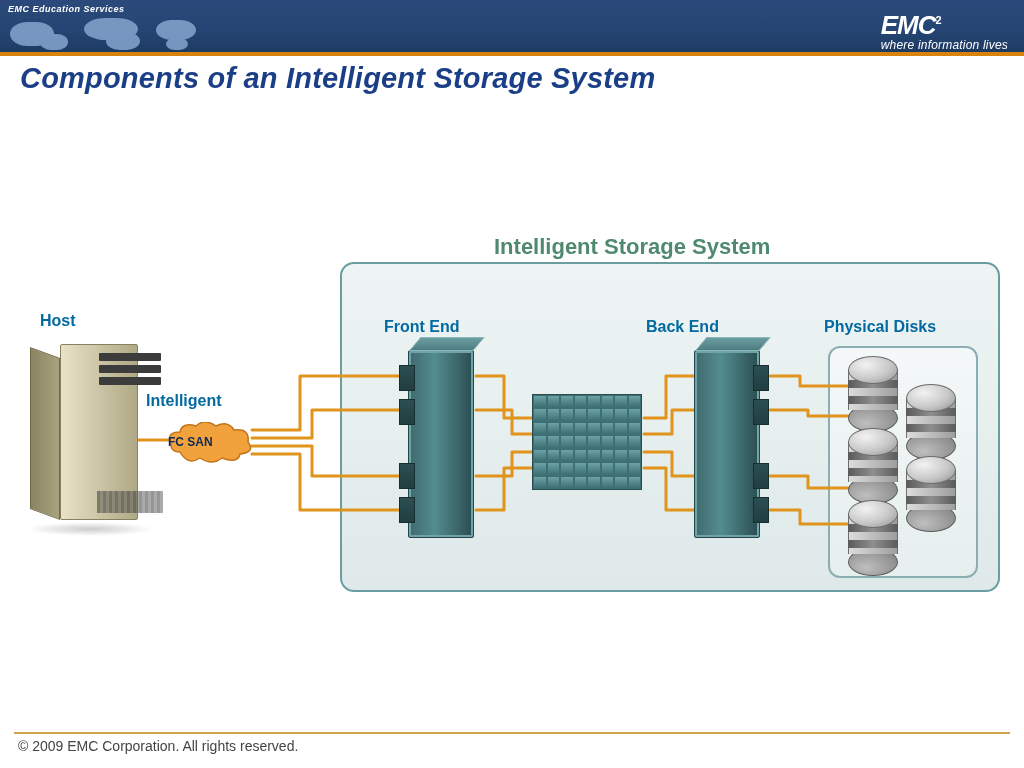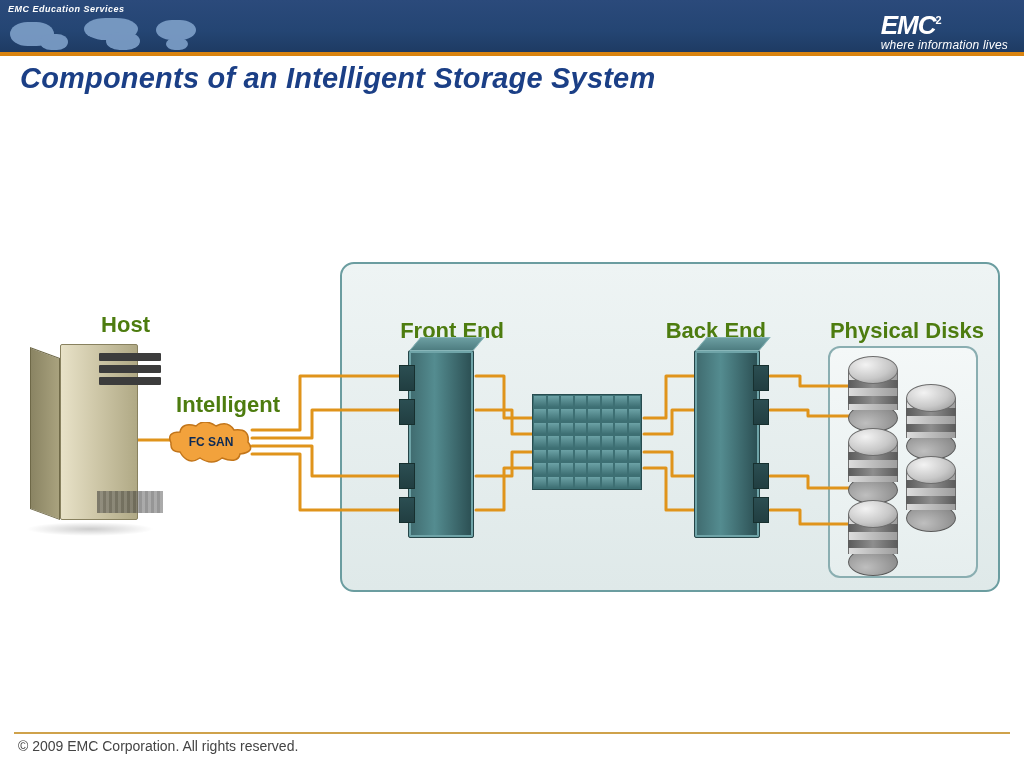--- a/index.html
+++ b/index.html
@@ -46,21 +46,21 @@
 
   
   .stage { position:absolute; left:0; top:58px; right:0; bottom:40px; }
 
   .iss-title {
     color:#4f8a6f; font-weight:700; font-size:22px;
     left:494px; top:176px; position:absolute;
   }
 
   .section-label {
-    font-weight:700; font-size:22px; color:#4d7c0f; text-align:right;
+    font-weight:700; font-size:16px; color:#0369a1; text-align:left;
     position:absolute;
   }
   .cache-label { color:#4f8a6f; font-weight:700; font-size:17px;
                  position:absolute;margin-top:23px; }
 
   
   .storage-panel {
     position:absolute; left:340px; top:204px; width:660px; height:330px;
     border:2px solid #6b9da0; border-radius:14px;
     background:linear-gradient(#eef4f4,#dfe9e9);
@@ -95,21 +95,21 @@
                 opacity:.5; }
   .host .shadow{position:absolute; left:-4px; top:178px; width:128px; height:14px;
                 background:radial-gradient(ellipse at center,#0003 0%, transparent 70%);}
 
   
   .cloud {
     position:absolute; left:168px; top:364px; width:86px; height:42px;
   }
   .cloud svg{position:absolute; inset:0;}
   .cloud-label{
-    position:absolute; left:0; right:0; top:13px; text-align:center;
+    position:absolute; left:0; right:0; top:13px; text-align:left;
     font-size:12px; font-weight:600; color:#0c2a55;
   }
 
   
   .module {
     position:absolute; width:66px; height:188px;
     background:linear-gradient(90deg,#3f6a6e 0%, #548c90 40%, #2a4d51 100%);
     border:1px solid #254548; border-radius:2px;
     box-shadow:inset 0 0 0 2px #6fa4a8;
   }
@@ -192,20 +192,21 @@
       <span>EMC</span><sup>2</sup>
     </div>
     <div class="emc-tagline">where information lives</div>
   </div>
 </div>
 
 <div class="stage">
 
   <h1 class="slide-title">Components of an Intelligent Storage System</h1>
 
+  <div class="iss-title">Intelligent Storage System</div>
 
   <div class="storage-panel"></div>
   <div class="disk-panel"></div>
 
   <div class="section-label" style="left:40px; top:254px; width:110px;">Host</div>
   <div class="section-label" style="left:146px; top:334px; width:134px;">Intelligent</div>
   <div class="section-label" style="left:384px; top:260px; width:120px;">Front End</div>
   <div class="section-label" style="left:646px; top:260px; width:120px;">Back End</div>
   <div class="cache-label" style="left:546px; top:310px;">Cache</div>
   <div class="section-label" style="left:824px; top:260px; width:160px;">Physical Disks</div>

